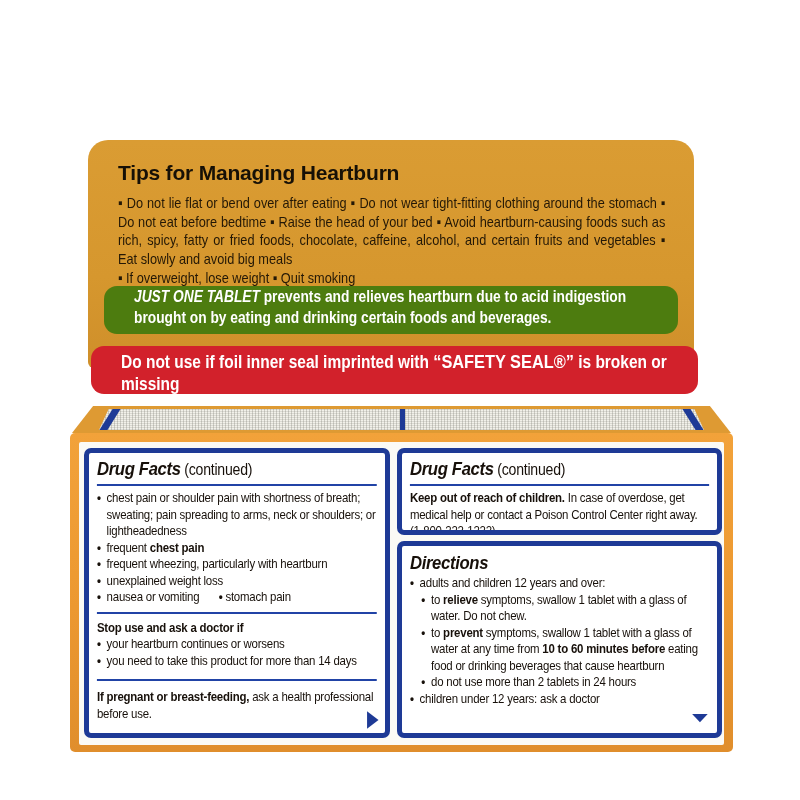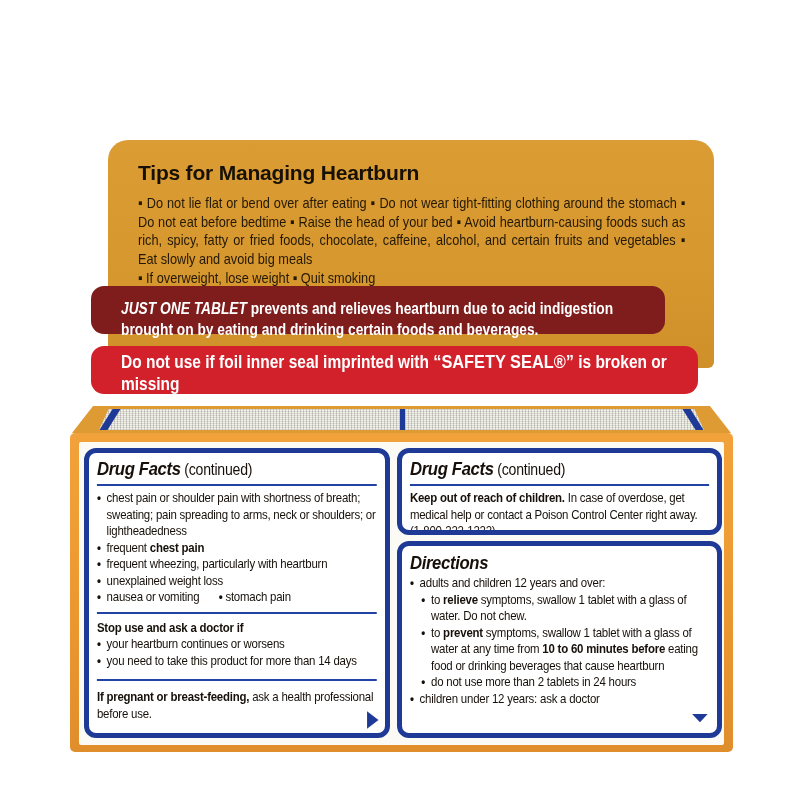--- a/index.html
+++ b/index.html
@@ -3,41 +3,41 @@
 <meta charset="utf-8">
 <style>
   html,body{margin:0;padding:0;background:#ffffff;}
   .stage{
     position:relative;width:800px;height:800px;background:#ffffff;overflow:hidden;
     font-family:"Liberation Sans", sans-serif;color:#1a1208;
   }
 
   
   .top-box{
-    position:absolute;left:108px;top:140px;width:606px;height:228px;
+    position:absolute;left:88px;top:140px;width:606px;height:228px;
     background:linear-gradient(180deg,#DA9C33 0%,#D6972E 60%,#CF8F2A 100%);
     border-radius:20px 20px 6px 6px;z-index:1;box-sizing:border-box;
     padding:21px 28px 0 30px;
   }
   .tips-title{
     margin:0 0 9px 0;font-size:21px;font-weight:bold;color:#161006;letter-spacing:-0.2px;
   }
   .tips-body{
     margin:0;font-size:15px;line-height:18.5px;color:#241806;
     transform:scaleX(0.85);transform-origin:0 0;width:117.5%;
     text-align:justify;
   }
   .tips-body.last{text-align:left;margin-top:1px;}
 
   
   .banner{position:absolute;z-index:2;color:#fff;border-radius:13px;box-sizing:border-box;}
   .banner p{margin:0;transform:scaleX(0.86);transform-origin:0 0;width:116%;}
   .banner-blue{
-    left:91px;top:286px;width:574px;height:48px;background:#7f1d1d;
-    padding:12px 20px 0 30px;font-size:16px;font-weight:bold;line-height:21px;
+    left:104px;top:286px;width:574px;height:48px;background:#4d7c0f;
+    padding:0 20px 0 30px;font-size:16px;font-weight:bold;line-height:21px;
   }
   .banner-blue em{font-style:italic;}
   .banner-red{
     left:91px;top:346px;width:607px;height:48px;background:#D2212B;
     padding:5px 18px 16px 30px;font-size:18px;font-weight:bold;line-height:22px;
   }
   .banner-red b{font-size:19px;}
 
   
   .flap{
@@ -62,21 +62,21 @@
   .bottom-box{
     position:absolute;left:70px;top:433px;width:663px;height:319px;z-index:1;
     background:linear-gradient(180deg,#F2A23A 0%,#EC9830 55%,#E08E2C 100%);
     border-radius:5px;
   }
   .inner-white{
     position:absolute;left:9px;top:9px;right:9px;bottom:7px;
     background:#FBFAF5;border-radius:2px;
   }
   .panel{
-    position:absolute;background:#ffffff;border:5px solid #1E3A96;border-radius:12px;
+    position:absolute;background:#ffffff;border:5px solid #1E3A96;border-radius:7px;
     box-sizing:border-box;overflow:hidden;
   }
   .panel-left{left:14px;top:15px;width:306px;height:290px;}
   .panel-rtop{left:327px;top:15px;width:325px;height:87px;}
   .panel-rbot{left:327px;top:108px;width:325px;height:197px;}
 
   .condense{
     transform:scaleX(0.88);transform-origin:0 0;
     box-sizing:border-box;padding:5px 9px 0 9px;
     font-size:13px;line-height:16.5px;letter-spacing:-0.25px;color:#17100a;

